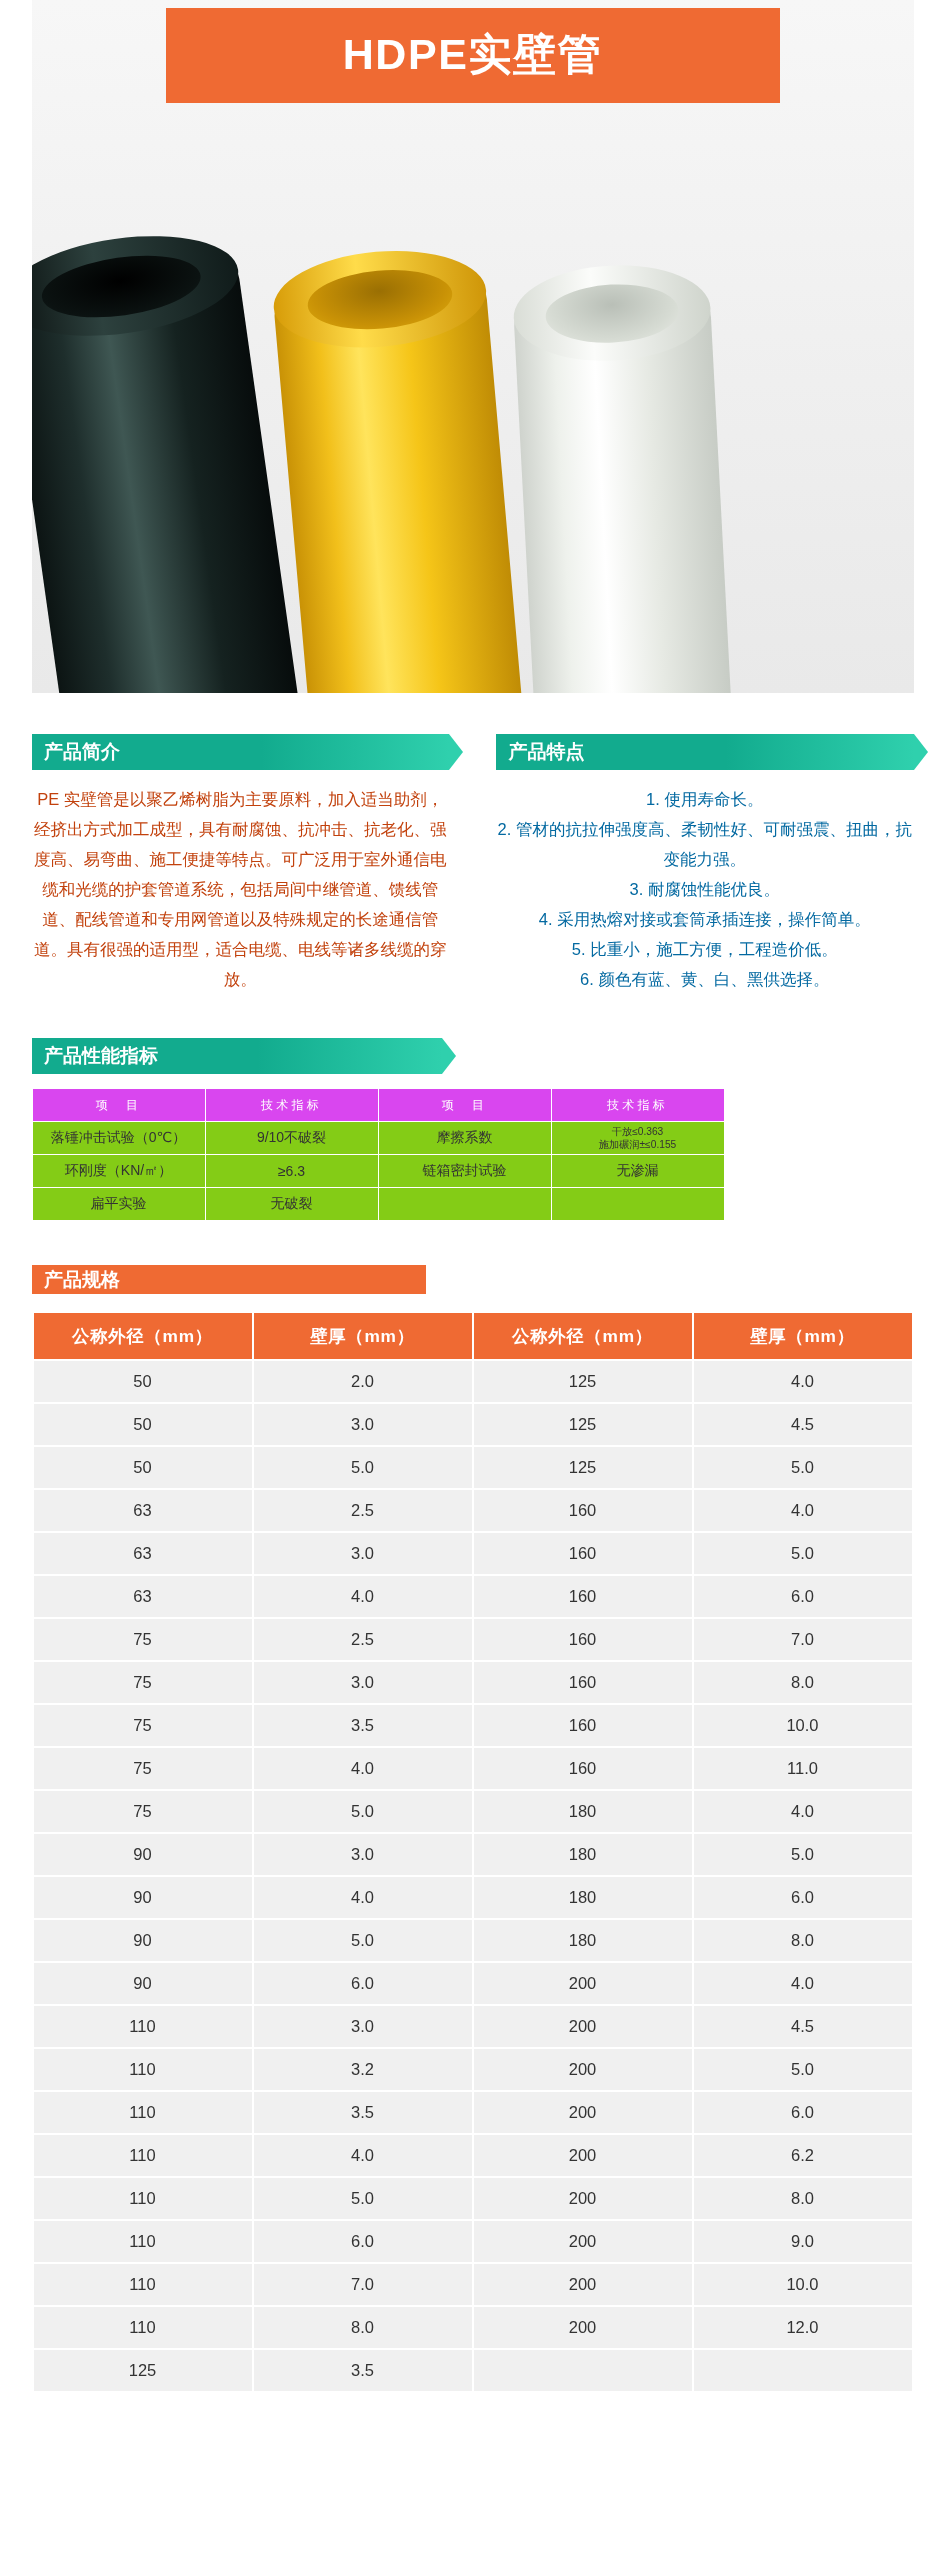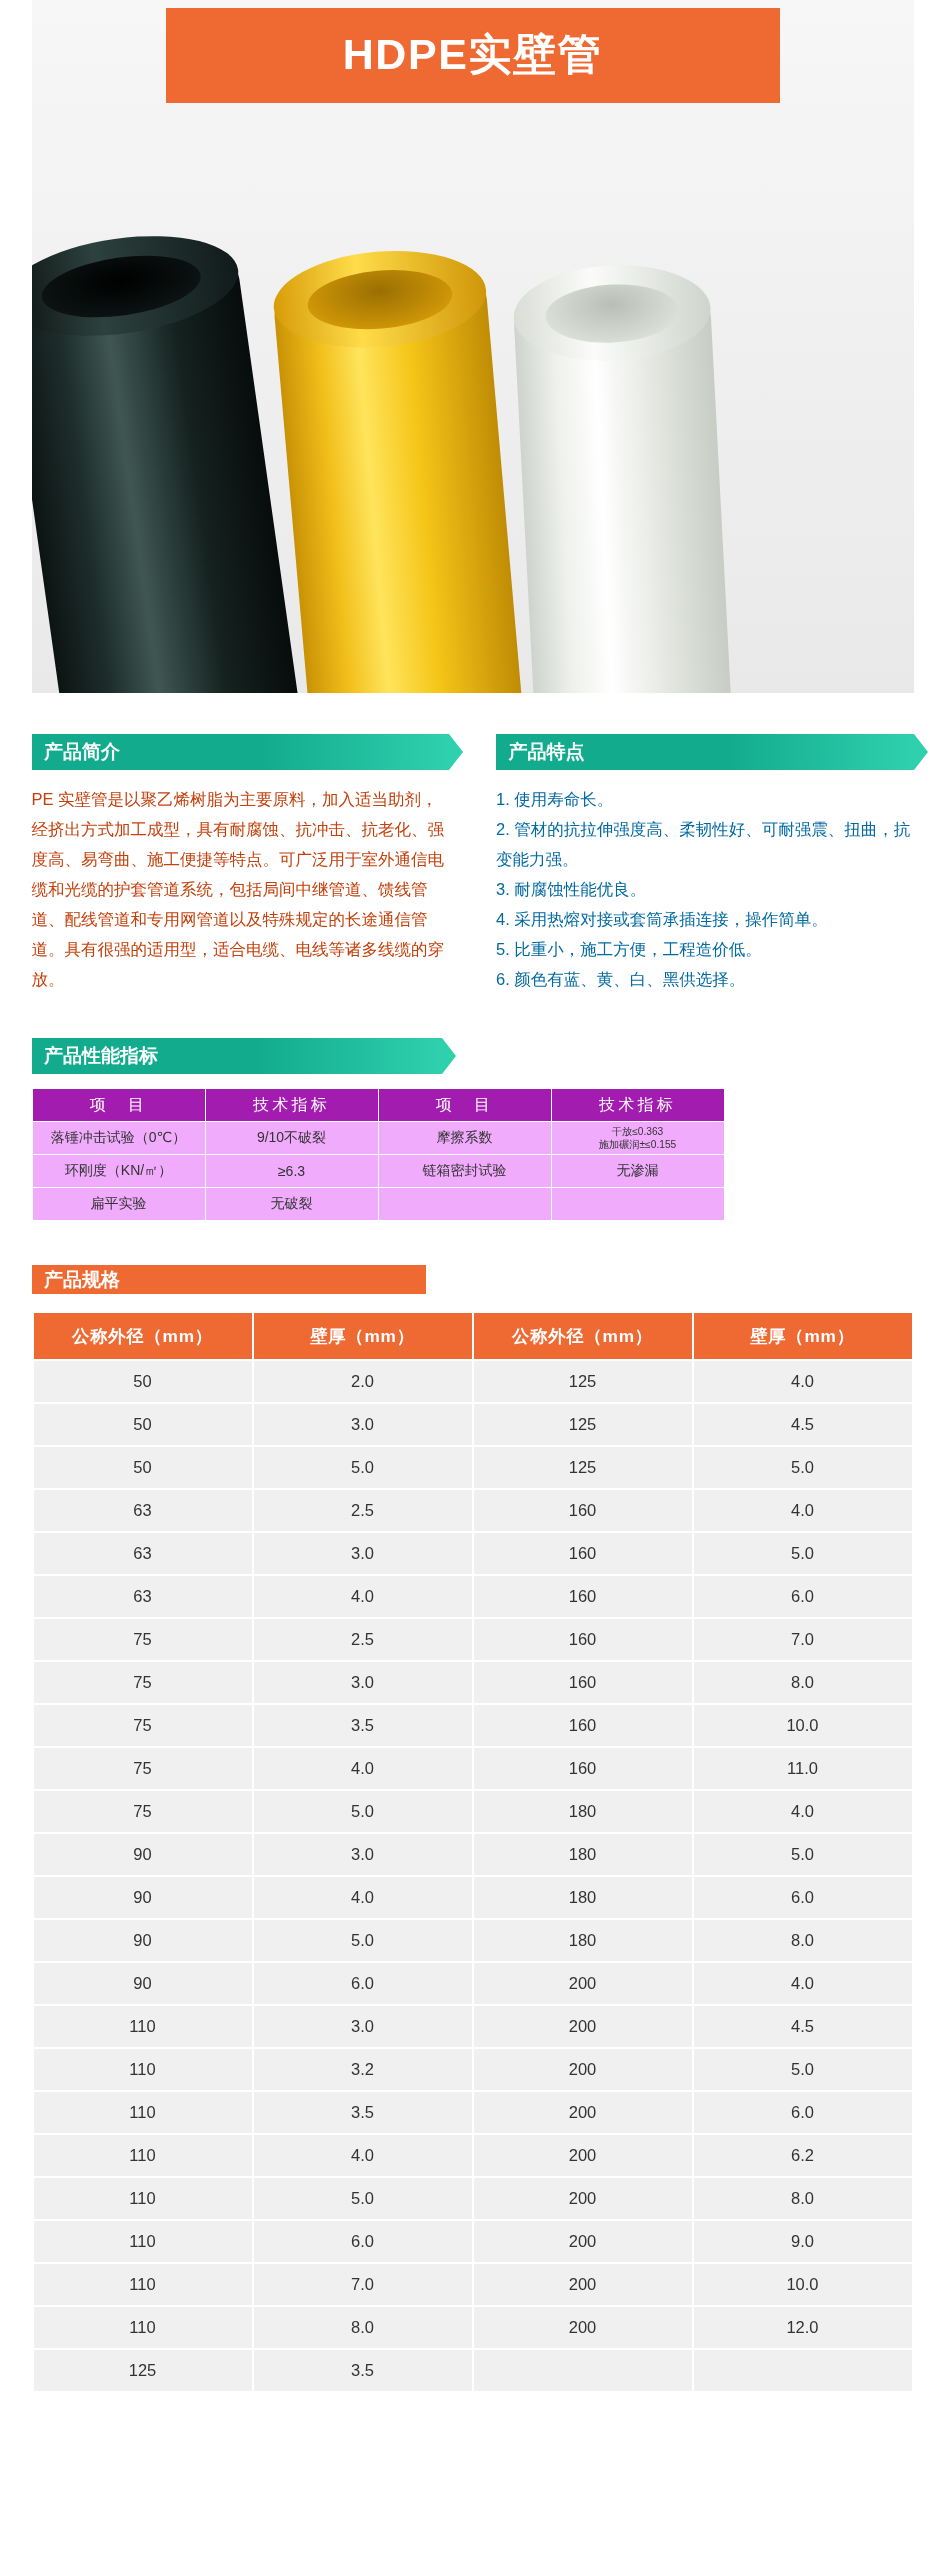--- a/index.html
+++ b/index.html
@@ -121,21 +121,21 @@
     border-top: 18px solid transparent;
     border-bottom: 18px solid transparent;
   }
 
   
   .two-col {
     margin: 41px 31.5px 0 31.5px;
     display: flex;
     gap: 47px;
   }
-  .col { flex: 1; }
+  .col { flex: 1; text-align: center; }
   .col-head-wrap { width: 100%; }
   .col-head-wrap .green-head { width: 100%; }
   .body-text {
     margin-top: 14px;
     font-size: 16.5px;
     line-height: 30px;
     color: #c2410c;
   }
   .feature-list { margin-top: 14px; }
   .feature-list li {
@@ -150,30 +150,30 @@
     margin: 44px 31.5px 0 31.5px;
   }
   .head-narrow { width: 410px; }
   .perf-table {
     margin-top: 14px;
     width: 693px;
     border-collapse: collapse;
     table-layout: fixed;
   }
   .perf-table th {
-    background: #a21caf;
+    background: #d946ef;
     color: #ffffff;
-    font-size: 16px;
+    font-size: 12px;
     font-weight: normal;
     height: 33px;
     border: 0.8px solid #ffffff;
     letter-spacing: 3.2px;
   }
   .perf-table td {
-    background: #f0abfc;
+    background: #84cc16;
     color: #333333;
     font-size: 14px;
     height: 33px;
     text-align: center;
     border: 0.8px solid #ffffff;
   }
   .perf-table td.small { font-size: 10.2px; line-height: 13.4px; }
   .spec-head-bar {
     height: 29px;
     background: #ef6a33;

